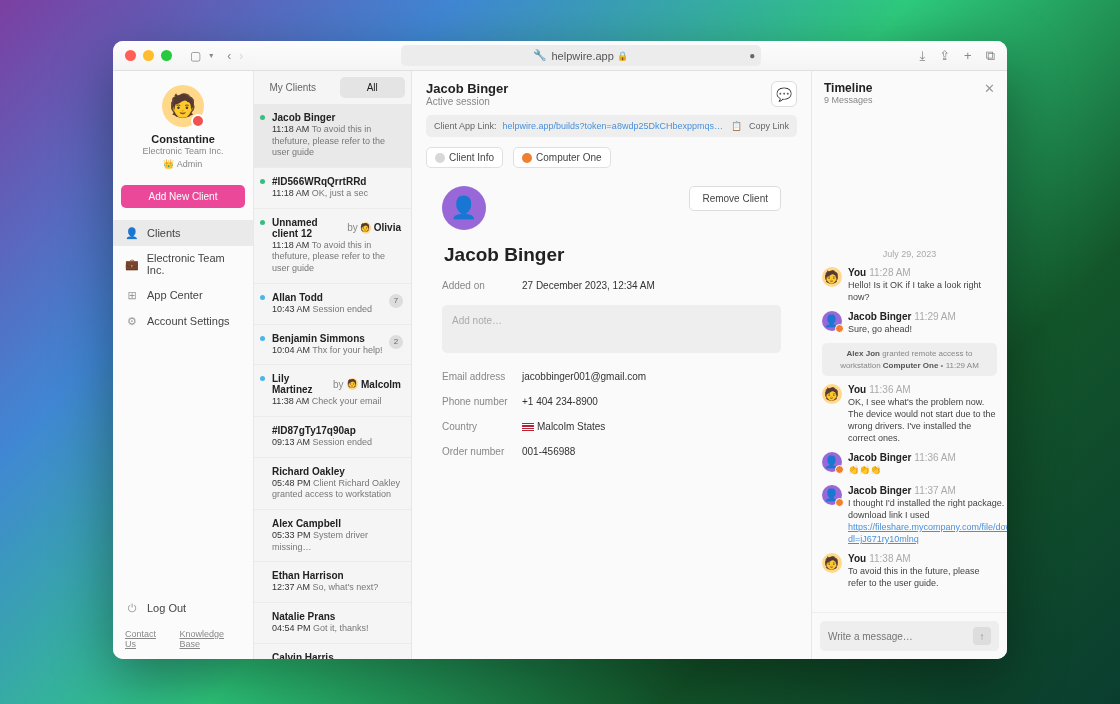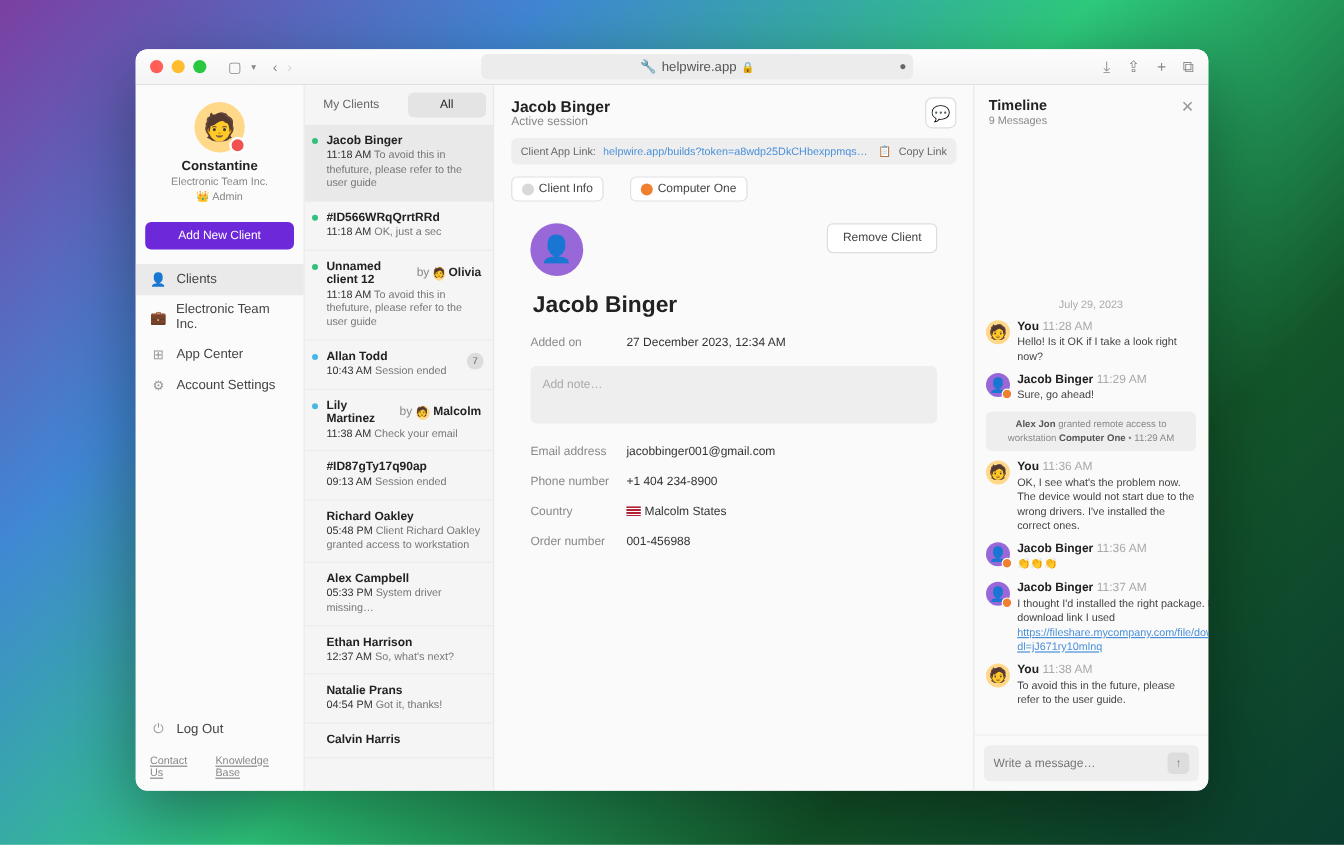--- a/index.html
+++ b/index.html
@@ -15,21 +15,21 @@
 .addr-lock{font-size:9px}
 .addr-right{display:flex;gap:14px;color:#888;font-size:13px}
 .app { flex:1; display:flex; overflow:hidden; }
 .col1 { width:141px; background:#fbfbfb; border-right:1px solid #e8e8e8; display:flex; flex-direction:column; }
 .profile { padding:14px 10px 10px; text-align:center; }
 .avatar1 { width:42px; height:42px; border-radius:50%; background:#ffd88a; margin:0 auto 6px; position:relative; display:flex; align-items:center; justify-content:center; font-size:22px;}
 .av-badge{position:absolute;bottom:-1px;right:-1px;width:14px;height:14px;background:#f05252;border-radius:50%;border:2px solid #fff;font-size:7px;color:#fff;display:flex;align-items:center;justify-content:center}
 .uname{font-size:11px;font-weight:600;color:#222}
 .ucomp{font-size:9px;color:#888;margin-top:1px}
 .urole{font-size:9px;color:#888;margin-top:3px}
-.addbtn{margin:6px 8px;background:#6d28d9;color:#fff;border:none;border-radius:5px;padding:6px 0;font-size:10px;font-weight:500;cursor:pointer}
+.addbtn{margin:6px 8px;background:#ec4899;color:#fff;border:none;border-radius:5px;padding:6px 0;font-size:10px;font-weight:500;cursor:pointer}
 .nav{margin-top:6px}
 .nav-item{display:flex;align-items:center;gap:8px;padding:6px 12px;font-size:11px;color:#444;cursor:pointer}
 .nav-item.active{background:#eaeaea}
 .nav-ico{width:14px;height:14px;color:#999;display:flex;align-items:center;justify-content:center;font-size:11px}
 .col1-foot{margin-top:auto;padding:10px 12px}
 .logout{display:flex;align-items:center;gap:8px;font-size:11px;color:#444;cursor:pointer}
 .foot-links{display:flex;gap:14px;margin-top:14px;font-size:9px;color:#888;text-decoration:underline}
 .col2{width:158px;background:#f5f5f5;border-right:1px solid #e6e6e6;display:flex;flex-direction:column;overflow:hidden}
 .tabs2{display:flex;padding:6px;gap:14px}
 .tab2{flex:1;text-align:center;font-size:10px;padding:5px 0;color:#666;cursor:pointer;border-radius:5px}
@@ -45,21 +45,21 @@
 .ol-av{width:12px;height:12px;border-radius:50%;background:#ffd88a;display:inline-block;font-size:8px;text-align:center;line-height:12px}
 .col3{flex:1;background:#fafafa;display:flex;flex-direction:column;overflow:hidden}
 .c3head{padding:10px 14px 8px;display:flex;align-items:flex-start;justify-content:space-between}
 .c3title{font-size:13px;font-weight:700;color:#222}
 .c3sub{font-size:10px;color:#888}
 .chatbtn{width:26px;height:26px;border:1px solid #ddd;border-radius:6px;background:#fff;display:flex;align-items:center;justify-content:center;cursor:pointer;font-size:13px;color:#666}
 .linkbar{margin:0 14px 10px;background:#eee;border-radius:5px;padding:6px 8px;display:flex;align-items:center;gap:6px;font-size:9px}
 .linkbar .lbl{color:#666}
 .linkbar .url{color:#4a90d9;flex:1;overflow:hidden;text-overflow:ellipsis;white-space:nowrap}
 .linkbar .copy{color:#666;cursor:pointer}
-.c3tabs{display:flex;gap:22px;padding:0 14px}
+.c3tabs{display:flex;gap:10px;padding:0 14px}
 .c3tab{display:flex;align-items:center;gap:4px;background:#fff;border:1px solid #e0e0e0;border-radius:5px;padding:4px 8px;font-size:10px;color:#444;cursor:pointer}
 .c3tab .dotico{width:10px;height:10px;border-radius:50%}
 .c3body{flex:1;overflow-y:auto;padding:18px 30px}
 .bighead{display:flex;align-items:flex-start;justify-content:space-between;margin-bottom:14px}
 .bigav{width:44px;height:44px;border-radius:50%;background:#9868d8;display:flex;align-items:center;justify-content:center;color:#fff;font-size:22px}
 .rembtn{border:1px solid #ddd;background:#fff;border-radius:5px;padding:6px 12px;font-size:10px;color:#444;cursor:pointer}
 .bigname{font-size:19px;font-weight:700;color:#222;margin-bottom:14px;margin-left:2px}
 .inforow{display:flex;font-size:10px;margin-bottom:14px}
 .inforow .k{width:80px;color:#888}
 .inforow .v{color:#333}
@@ -184,20 +184,26 @@
             <div class="cmeta"><span class="tm">11:18 AM</span>  To avoid this in thefuture, please refer to the user guide</div>
           </div>
           <div class="citem">
             <div class="cstatus" style="background:#4ab6e8"></div>
             <div class="cname">Allan Todd</div>
             <div class="cmeta"><span class="tm">10:43 AM</span>  Session ended</div>
             <div class="cbadge">7</div>
           </div>
           <div class="citem">
             <div class="cstatus" style="background:#4ab6e8"></div>
+            <div class="cname">Benjamin Simmons</div>
+            <div class="cmeta"><span class="tm">10:04 AM</span>  Thx for your help!</div>
+            <div class="cbadge">2</div>
+          </div>
+          <div class="citem">
+            <div class="cstatus" style="background:#4ab6e8"></div>
             <div class="cname">Lily Martinez <span style="font-weight:400;color:#888">by</span> <span class="ol-av">🧑</span> <span style="font-weight:700">Malcolm</span></div>
             <div class="cmeta"><span class="tm">11:38 AM</span>  Check your email</div>
           </div>
           <div class="citem">
             <div class="cname">#ID87gTy17q90ap</div>
             <div class="cmeta"><span class="tm">09:13 AM</span>  Session ended</div>
           </div>
           <div class="citem">
             <div class="cname">Richard Oakley</div>
             <div class="cmeta"><span class="tm">05:48 PM</span>  Client Richard Oakley granted access to workstation</div>

